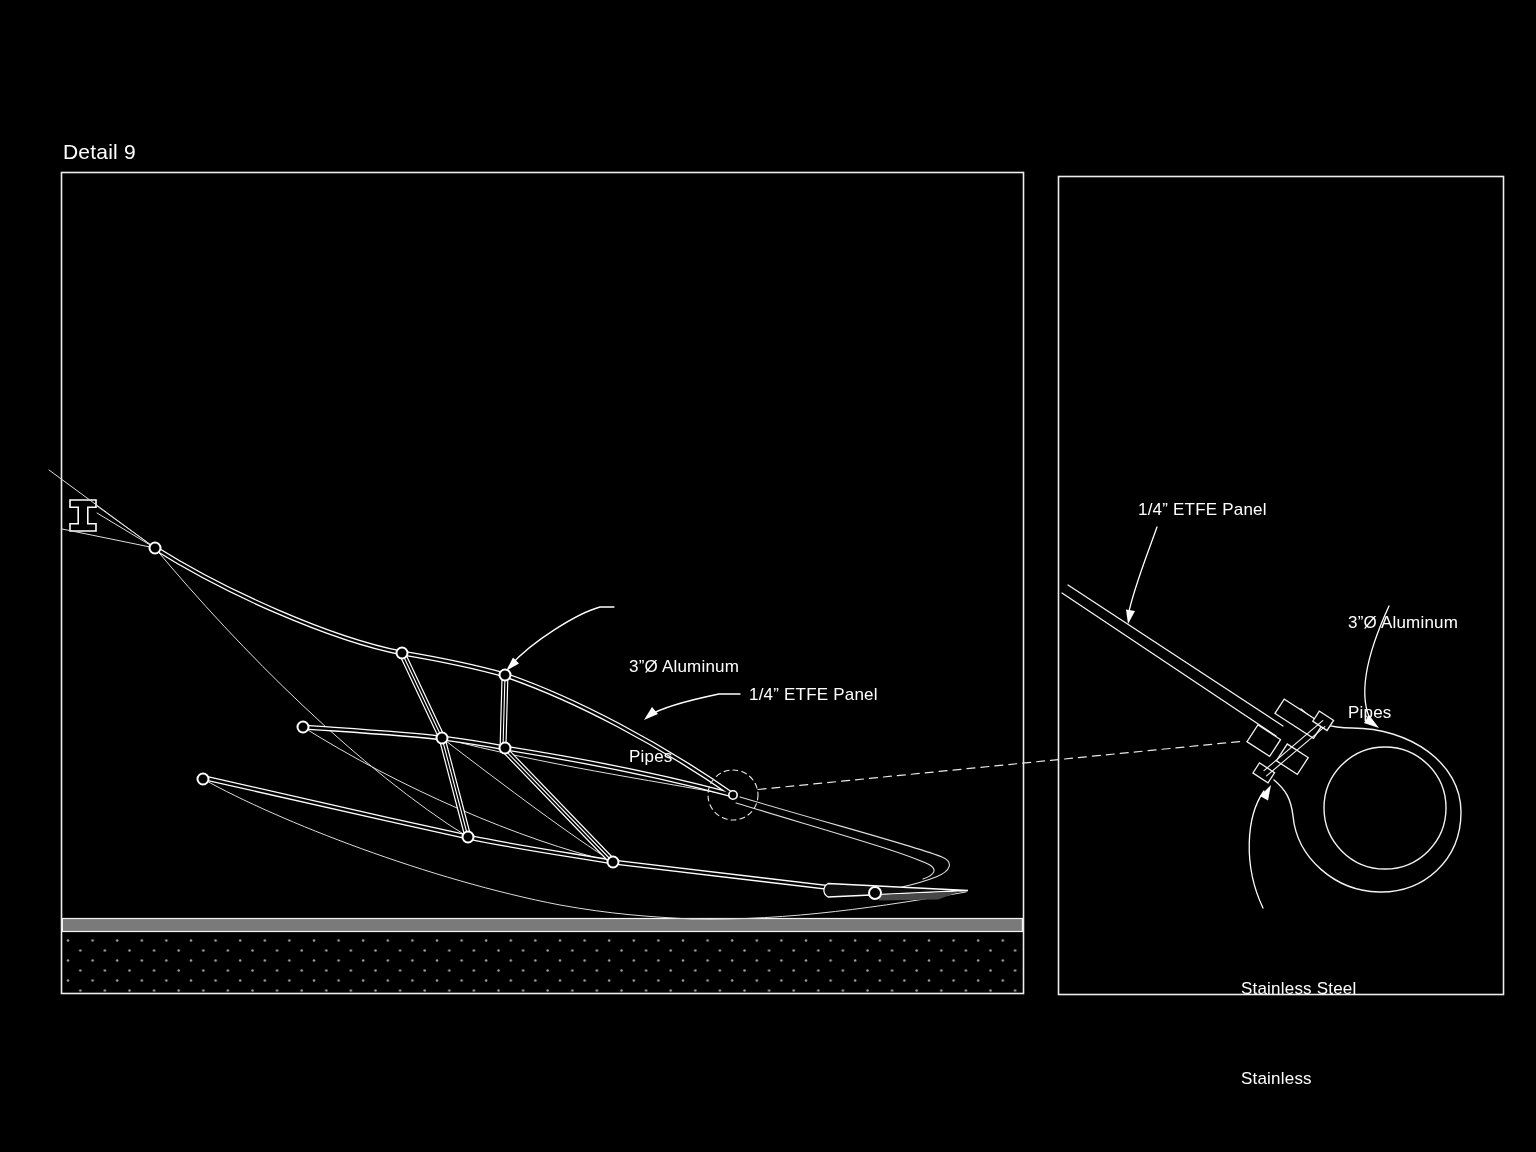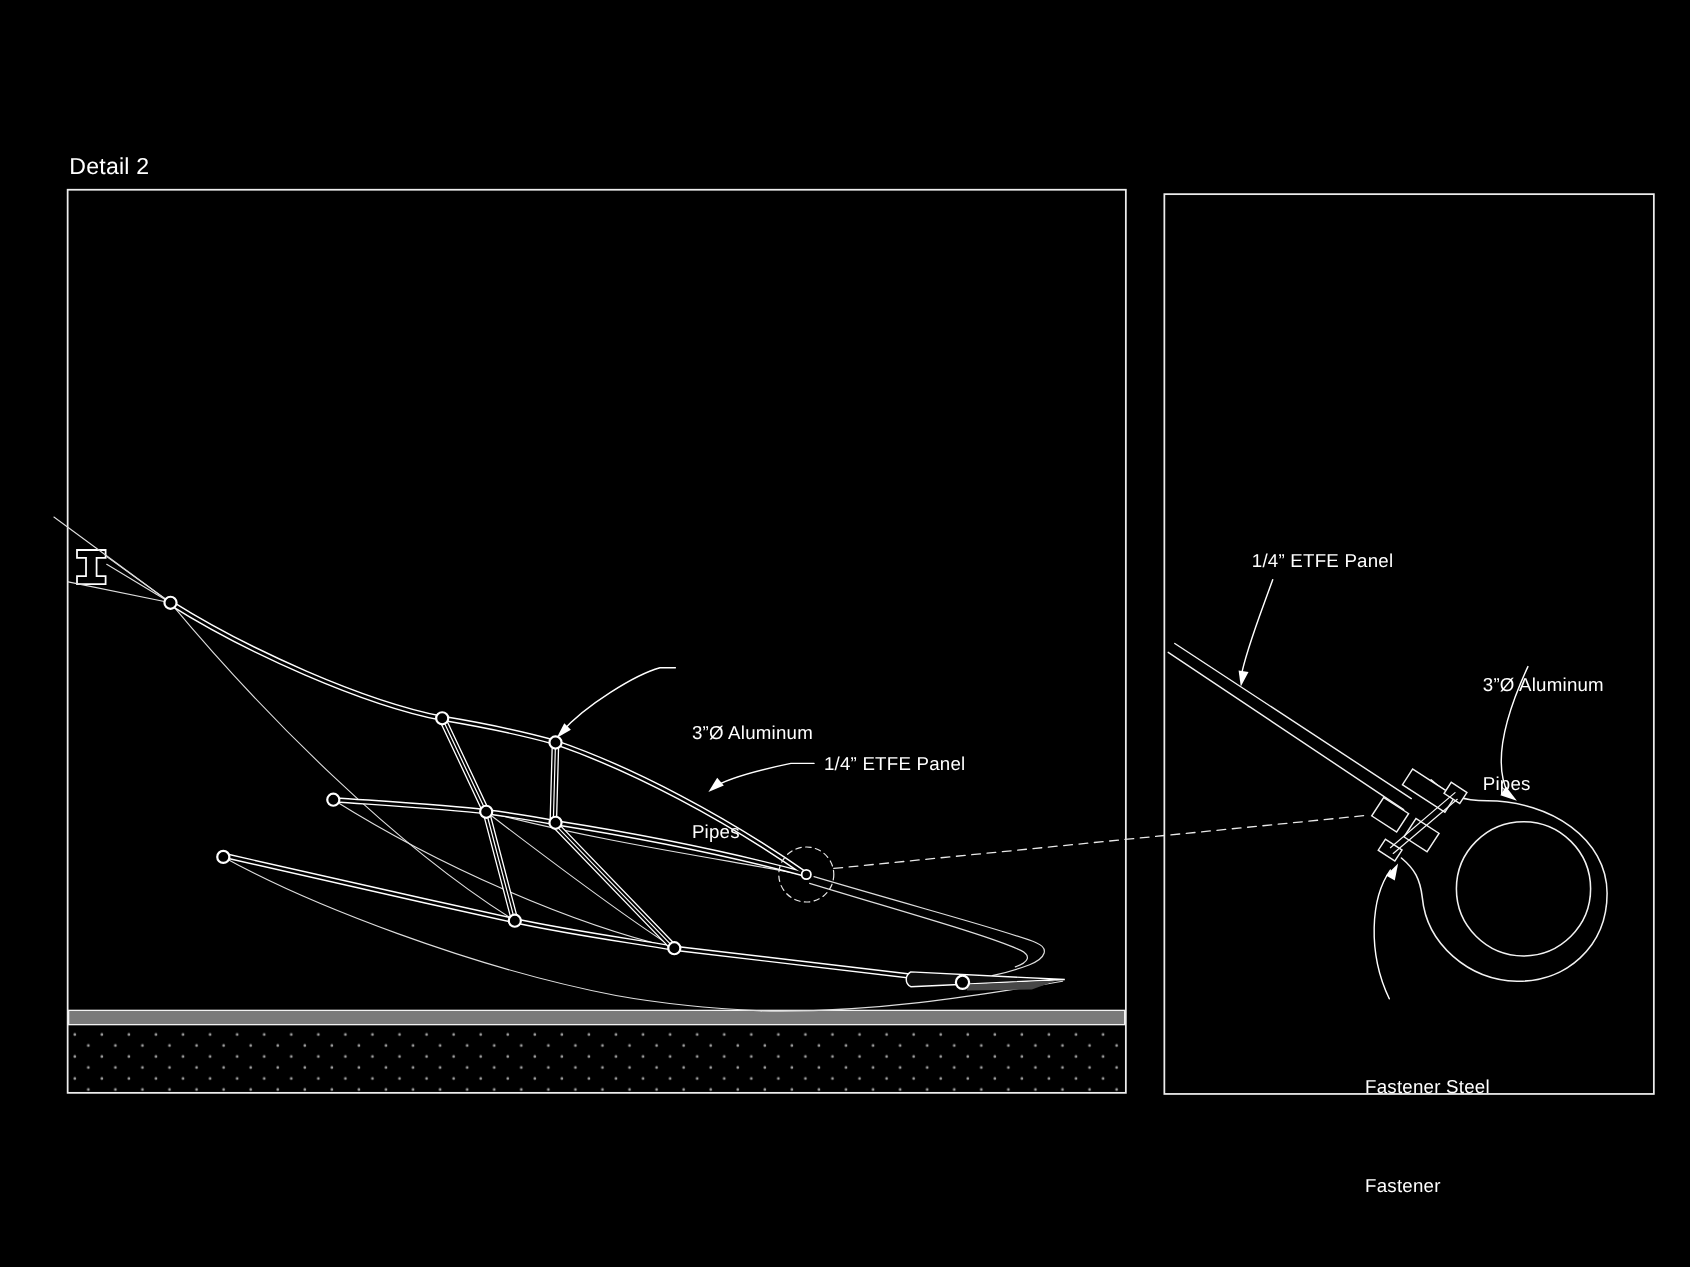--- a/index.html
+++ b/index.html
@@ -143,34 +143,34 @@
         <path d="M1263,908 C1243,866 1246,816 1264,791"></path>
       </g>
       <g fill="#fff" stroke="none">
         <polygon points="1128,624 1135,611 1126,609.5"></polygon>
         <polygon points="1379,728 1369,715 1364,723"></polygon>
         <polygon points="1271,785 1268,800.5 1260,796"></polygon>
       </g>
     </g>
   </svg>
 
-  <div class="lbl title" style="left:63px;top:137px;">Detail 2</div>
+  <div class="lbl title" style="left:63px;top:137px;">Detail 9</div>
 
   <div class="lbl" style="left:629px;top:592px;">
     <div>3”Ø Aluminum</div>
     <div>Pipes</div>
   </div>
 
   <div class="lbl" style="left:749px;top:680px;">1/4” ETFE Panel</div>
 
   <div class="lbl" style="left:1138px;top:495px;">1/4” ETFE Panel</div>
 
   <div class="lbl" style="left:1348px;top:548px;">
     <div>3”Ø Aluminum</div>
     <div>Pipes</div>
   </div>
 
   <div class="lbl" style="left:1241px;top:914px;">
-    <div>Fastener Steel</div>
-    <div>Fastener</div>
+    <div>Stainless Steel</div>
+    <div>Stainless</div>
   </div>
 
 </div>
 
 </body></html>

